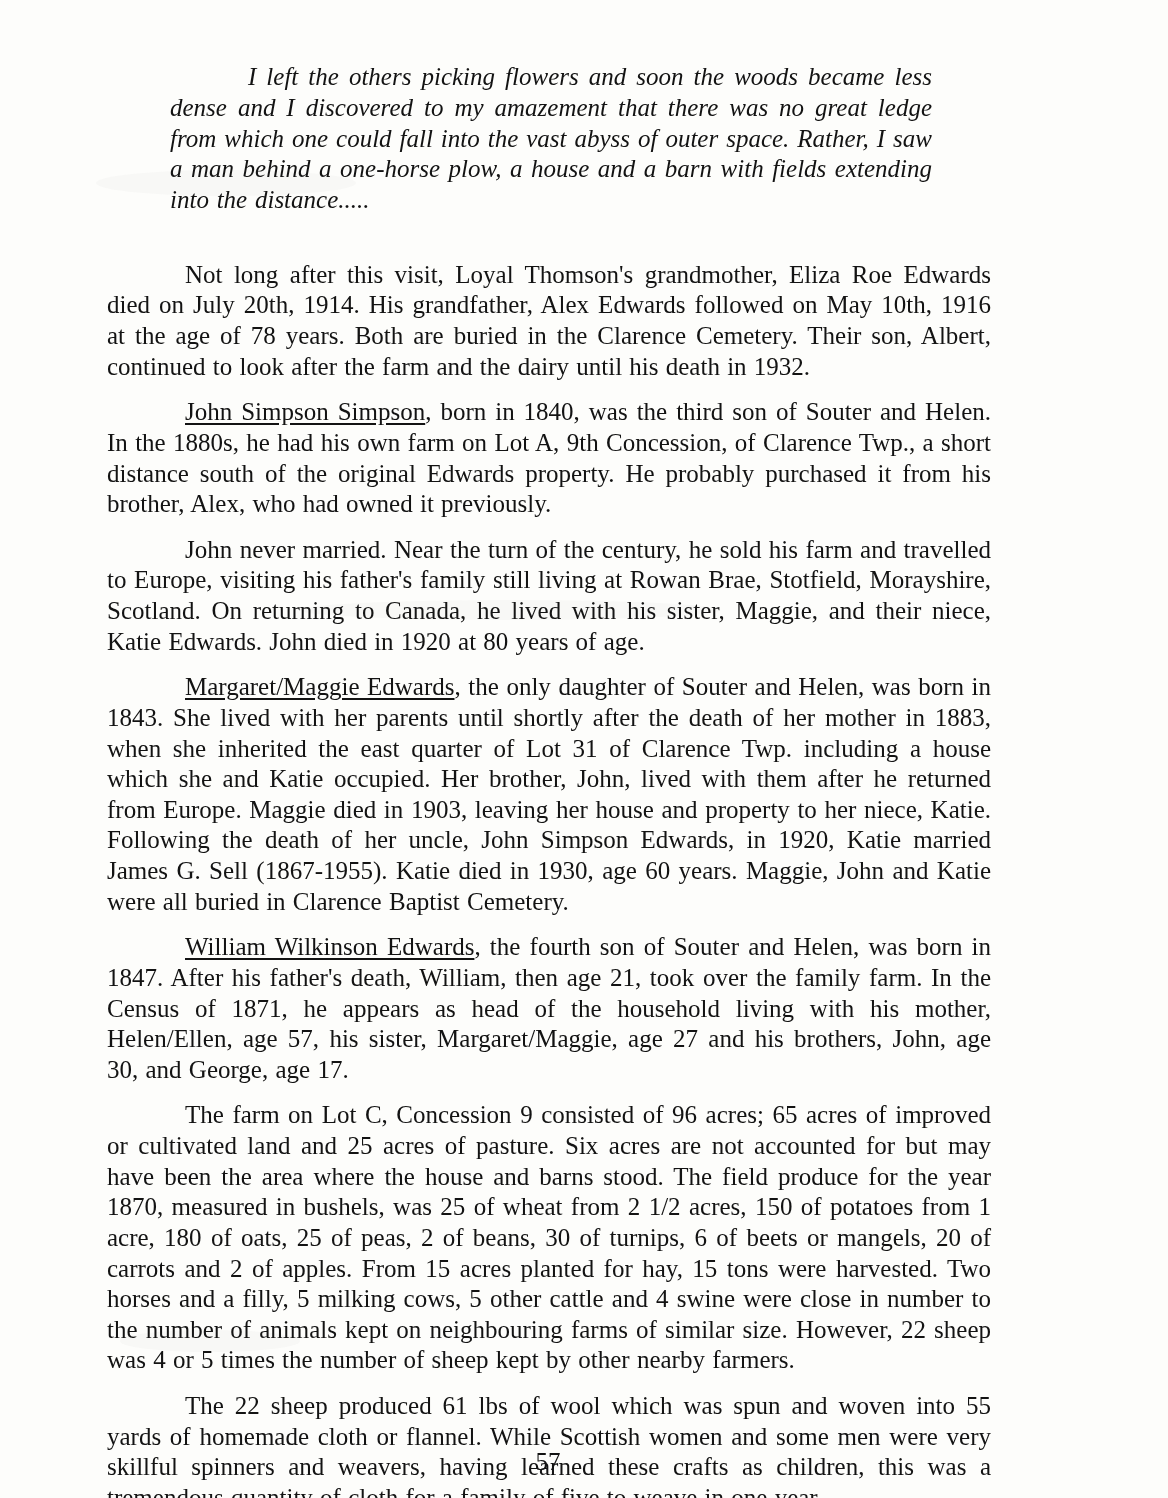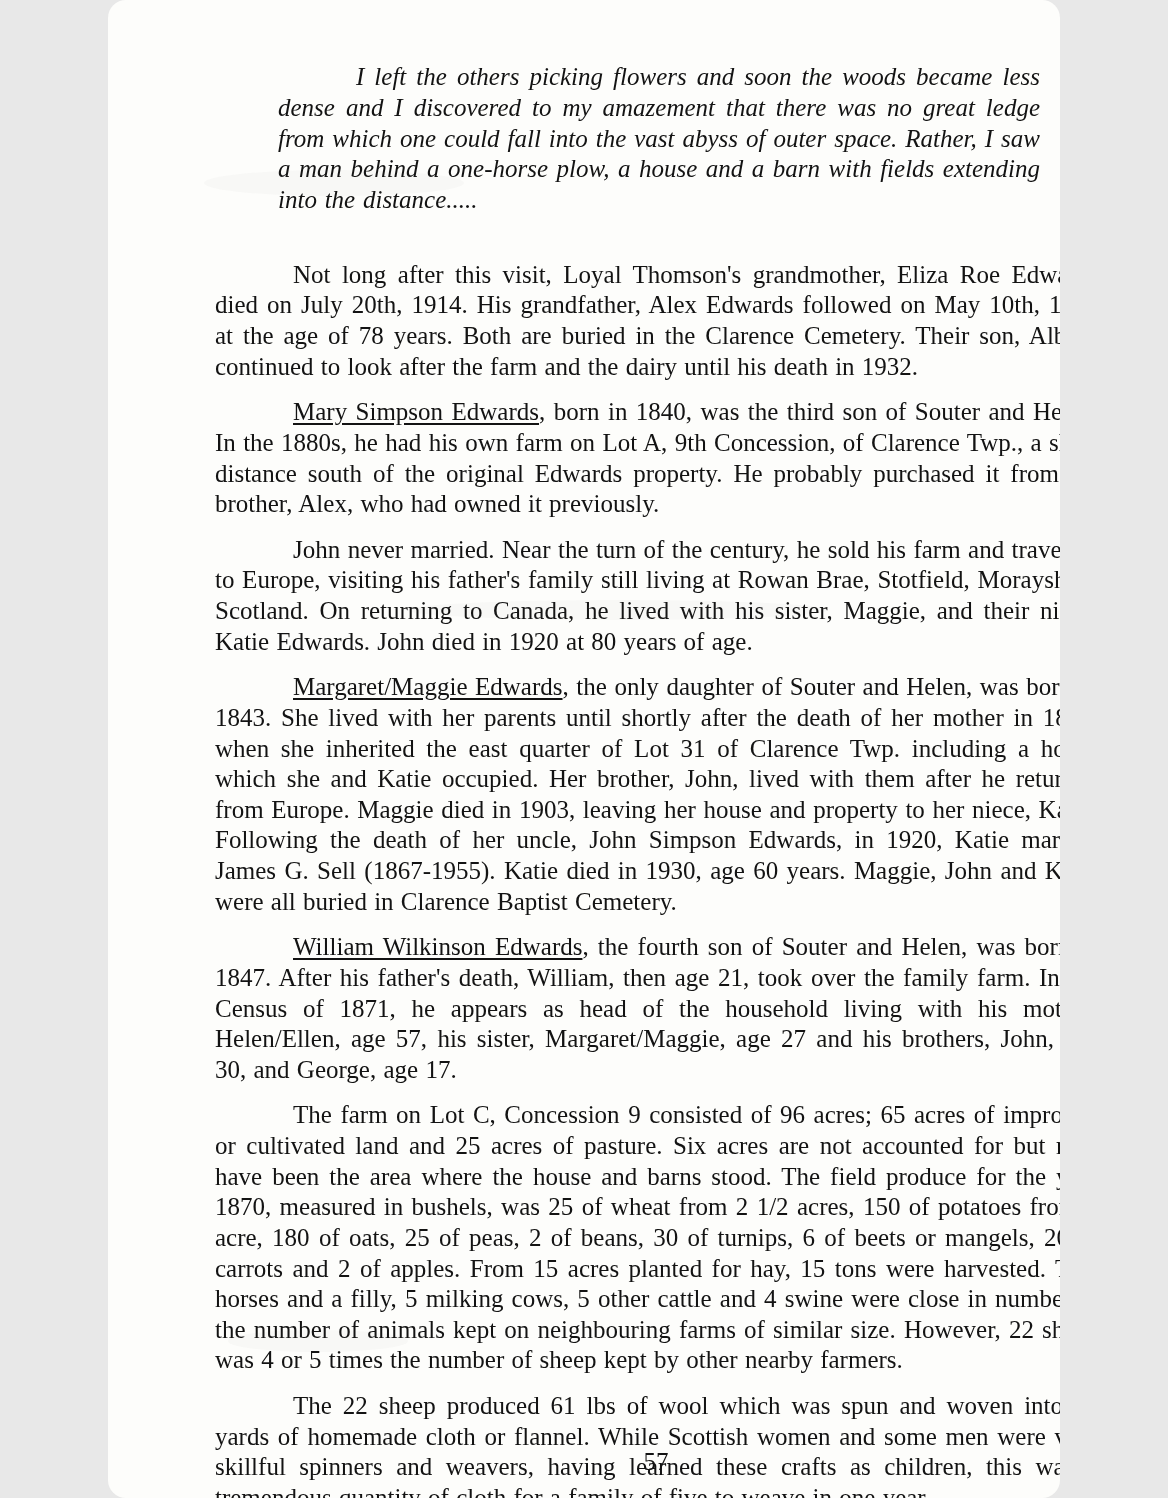--- a/index.html
+++ b/index.html
@@ -2,28 +2,27 @@
 <html><head>
 <meta charset="utf-8">
 <style>
   html, body {
     margin: 0;
     padding: 0;
     background: #e8e8e8;
   }
   .page {
     position: relative;
-    width: 952px;
+    width: 1168px;
     height: 1498px;
     margin: 0 auto;
     background: #fdfdfb;
     color: #131313;
     font-family: "Liberation Serif", "DejaVu Serif", serif;
     overflow: hidden;
-    border-radius: 18px;
   }
   .quote {
     margin: 62px 0 0 170px;
     width: 762px;
     font-style: italic;
     font-size: 25px;
     line-height: 1.23;
     text-align: justify;
     text-indent: 78px;
     word-spacing: 1.5px;
@@ -72,21 +71,21 @@
   <div class="smudge s3"></div>
 
   <blockquote class="quote">
     <span>I left the others picking flowers and soon the woods became less dense and I discovered to my amazement that there was no great ledge from which one could fall into the vast abyss of outer space.  Rather, I saw a man behind a one-horse plow, a house and a barn with fields extending into the distance.....</span>
   </blockquote>
 
   <div class="body-text">
 
     <p class="para"><span>Not long after this visit, Loyal Thomson's grandmother, Eliza Roe Edwards died on July 20th, 1914.  His grandfather, Alex Edwards followed on May 10th, 1916 at the age of 78 years.  Both are buried in the Clarence Cemetery.  Their son, Albert, continued to look after the farm and the dairy until his death in 1932.</span></p>
 
-    <p class="para"><span class="lead">Mary Simpson Edwards</span><span>, born in 1840, was the third son of Souter and Helen.  In the 1880s, he had his own farm on Lot A, 9th Concession, of Clarence Twp., a short distance south of the original Edwards property.  He probably purchased it from his brother, Alex, who had owned it previously.</span></p>
+    <p class="para"><span class="lead">John Simpson Simpson</span><span>, born in 1840, was the third son of Souter and Helen.  In the 1880s, he had his own farm on Lot A, 9th Concession, of Clarence Twp., a short distance south of the original Edwards property.  He probably purchased it from his brother, Alex, who had owned it previously.</span></p>
 
     <p class="para"><span>John never married.  Near the turn of the century, he sold his farm and travelled to Europe, visiting his father's family still living at Rowan Brae, Stotfield, Morayshire, Scotland. On returning to Canada, he lived with his sister, Maggie, and their niece, Katie Edwards.  John died in 1920 at 80 years of age.</span></p>
 
     <p class="para"><span class="lead">Margaret/Maggie Edwards</span><span>, the only daughter of Souter and Helen, was born in 1843.  She lived with her parents until shortly after the death of her mother in 1883, when she inherited the east quarter of Lot 31 of Clarence Twp. including a house which she and Katie occupied.  Her brother, John, lived with them after he returned from Europe.  Maggie died in 1903, leaving her house and property to her niece, Katie. Following the death of her uncle, John Simpson Edwards, in 1920, Katie married James G. Sell (1867-1955). Katie died in 1930, age 60 years.  Maggie, John and Katie were all buried in Clarence Baptist Cemetery.</span></p>
 
     <p class="para"><span class="lead">William Wilkinson Edwards</span><span>, the fourth son of Souter and Helen, was born in 1847.  After his father's death, William, then age 21, took over the family farm.  In the Census of 1871, he appears as head of the household living with his mother, Helen/Ellen, age 57, his sister, Margaret/Maggie, age 27 and his brothers, John, age 30, and George, age 17.</span></p>
 
     <p class="para"><span>The farm on Lot C, Concession 9 consisted of 96 acres; 65 acres of improved or cultivated land and 25 acres of pasture.  Six acres are not accounted for but may have been the area where the house and barns stood. The field produce for the year 1870, measured in bushels, was 25 of wheat from 2 1/2 acres, 150 of potatoes from 1 acre, 180 of oats, 25 of peas, 2 of beans, 30 of turnips, 6 of beets or mangels, 20 of carrots and 2 of apples.  From 15 acres planted for hay, 15 tons were harvested. Two horses and a filly, 5 milking cows, 5 other cattle and 4 swine were close in number to the number of animals kept on neighbouring farms of similar size.  However, 22 sheep was 4 or 5 times the number of sheep kept by other nearby farmers.</span></p>
 
     <p class="para"><span>The 22 sheep produced 61 lbs of wool which was spun and woven into 55 yards of homemade cloth or flannel.  While Scottish women and some men were very skillful spinners and weavers, having learned these crafts as children, this was a tremendous quantity of cloth for a family of five to weave in one year.</span></p>

